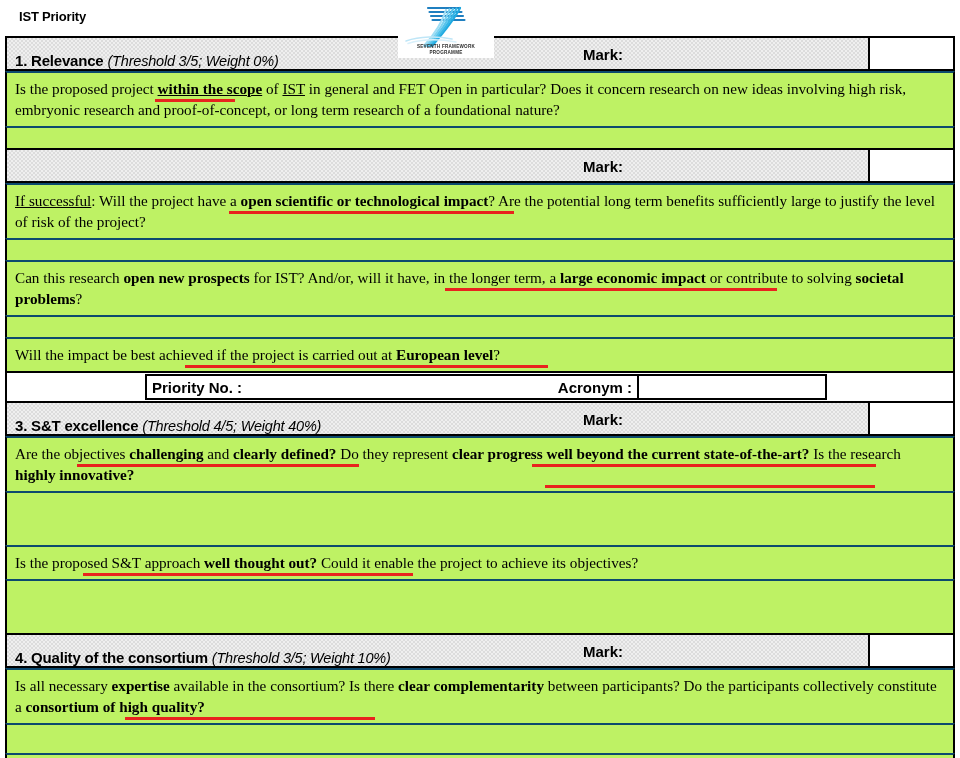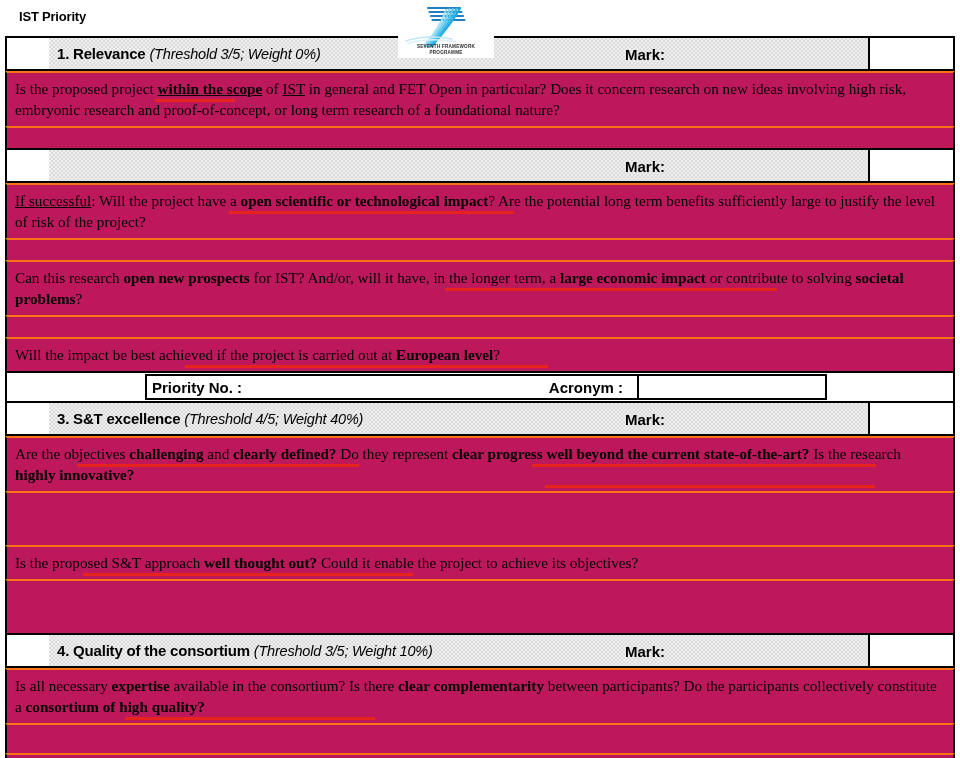--- a/index.html
+++ b/index.html
@@ -52,22 +52,22 @@
   
   .doc {
     position: absolute; left: 5px; top: 36px;
     width: 950px;
     border-collapse: collapse;
   }
   .row {
     position: relative;
     border-left: 2px solid #000;
     border-right: 2px solid #000;
-    border-top: 2px solid #f97316;
-    background: #be185d;
+    border-top: 2px solid #0c4a6e;
+    background: #bef264;
     box-sizing: border-box;
   }
   .row.last { border-bottom: 2px solid #000; }
 
   
   .sec-header {
     display: flex;
     align-items: stretch;
     height: 35px;
     border-left: 2px solid #000;
@@ -79,24 +79,23 @@
   }
   .sec-header .gray {
     flex: 1 1 auto;
     position: relative;
     background-color: #dcdcdc;
     background-image:
       linear-gradient(45deg, rgba(255,255,255,.55) 25%, transparent 25%, transparent 75%, rgba(255,255,255,.55) 75%),
       linear-gradient(45deg, rgba(255,255,255,.55) 25%, transparent 25%, transparent 75%, rgba(255,255,255,.55) 75%);
     background-size: 4px 4px;
     background-position: 0 0, 2px 2px;
-    display: flex; align-items: center;
+    display: flex; align-items: flex-end;
     border-right: 2px solid #000;
     box-sizing: border-box;
-    margin-left: 42px;
   }
   .sec-header .mark-cell {
     flex: 0 0 83px;
     background: #ffffff;
     box-sizing: border-box;
   }
   .sec-title {
     font-family: "Liberation Sans", sans-serif;
     font-size: 15px; font-weight: bold; color: #000;
     padding-left: 8px; white-space: nowrap;
@@ -156,21 +155,21 @@
     background: #fff;
   }
   .propbox .pl {
     font-family: "Liberation Sans", sans-serif;
     font-weight: bold; font-size: 15px; color:#000;
     padding-left: 5px; white-space: nowrap;
   }
   .propbox .ac {
     font-family: "Liberation Sans", sans-serif;
     font-weight: bold; font-size: 15px; color:#000;
-    margin-left: auto; white-space: nowrap; padding-right: 14px;
+    margin-left: auto; white-space: nowrap; padding-right: 5px;
   }
   .propbox .field {
     width: 188px; height: 22px;
     border-left: 2px solid #000;
     box-sizing: border-box;
     background: #fff;
   }
 </style>
 </head>
 <body>

